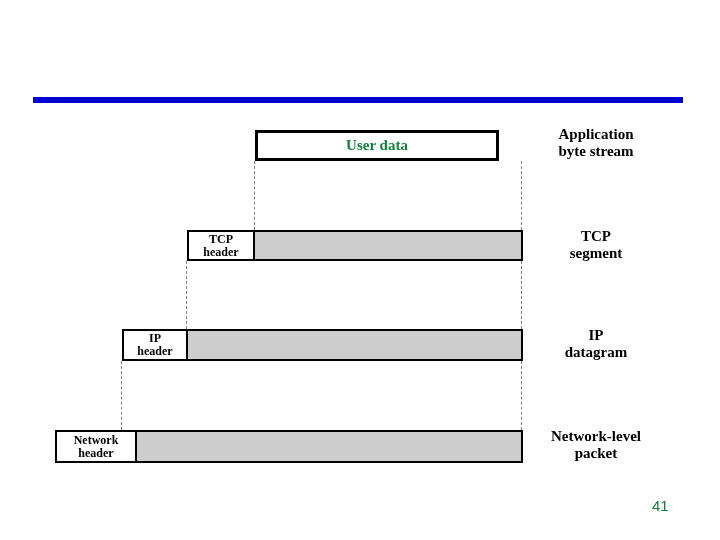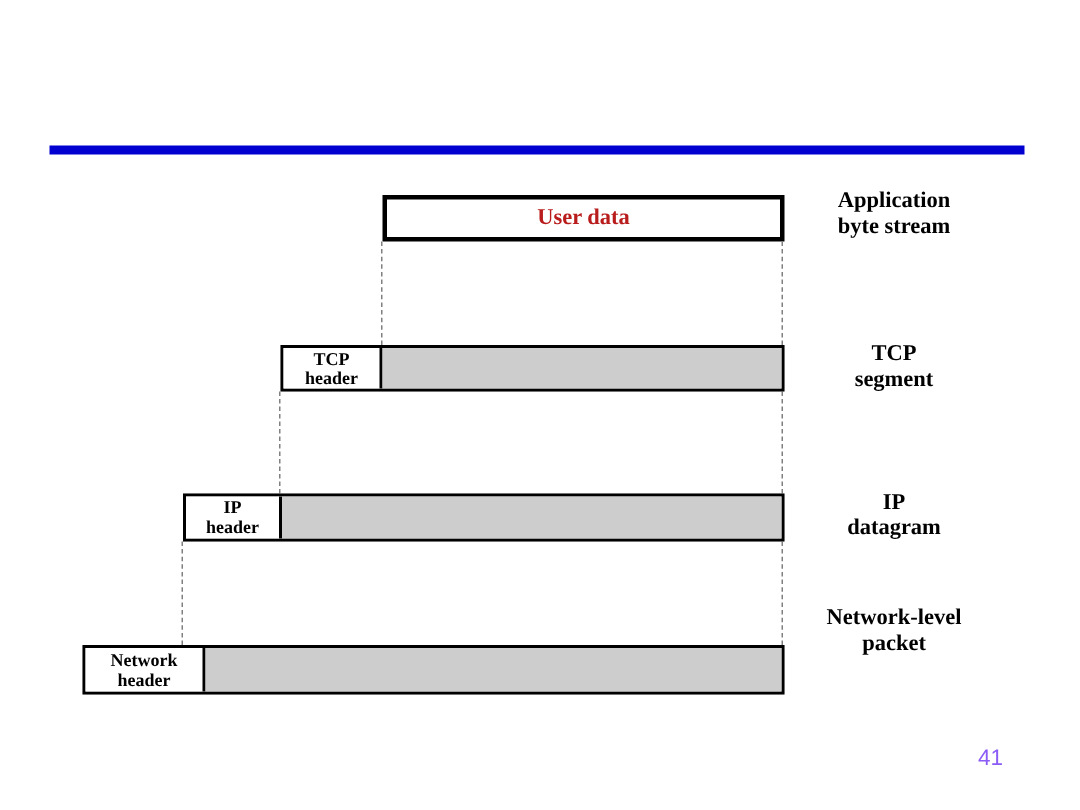--- a/index.html
+++ b/index.html
@@ -33,25 +33,25 @@
     top: 97px;
     width: 650px;
     height: 6px;
     background: var(--accent, #0000d0);
   }
 
   
   .box, .row { box-sizing: border-box; position: absolute; }
 
   .user-data-box {
-    left: 255px; top: 130px; width: 268px; height: 31px;
+    left: 255px; top: 130px; width: 244px; height: 31px;
     border: 3px solid #000000;
     background: #ffffff;
     display: flex; align-items: center; justify-content: center;
-    font-weight: 700; font-size: 15px; color: #b91c1c;
+    font-weight: 700; font-size: 15px; color: #15803d;
   }
 
   .row {
     display: flex;
     border: 2px solid #000000;
     background: var(--fill, #cdcdcd);
   }
   .row-tcp     { left: 187px; top: 230px; width: 336px; height: 31px; }
   .row-ip      { left: 122px; top: 329px; width: 401px; height: 32px; }
   .row-network { left:  55px; top: 430px; width: 468px; height: 33px; }
@@ -74,41 +74,41 @@
   .side-label {
     position: absolute;
     left: 538px;
     width: 116px;
     text-align: center;
     font-weight: 700; font-size: 15px; line-height: 17px; color: #000;
   }
   .side-label.app { top: 126px; }
   .side-label.tcp { top: 228px; }
   .side-label.ip  { top: 327px; }
-  .side-label.net { top: 404px; }
+  .side-label.net { top: 428px; }
 
   
   .dash {
     position: absolute;
     width: 0;
     border-left: 1px dashed #808080;
   }
   .dash.d1 { left: 254px; top: 161px; height: 69px; }
   .dash.d2 { left: 521px; top: 161px; height: 69px; }
   .dash.d3 { left: 186px; top: 261px; height: 68px; }
   .dash.d4 { left: 521px; top: 261px; height: 68px; }
   .dash.d5 { left: 121px; top: 361px; height: 69px; }
   .dash.d6 { left: 521px; top: 361px; height: 69px; }
 
   .page-number {
     position: absolute;
     left: 652px; top: 497px;
     font-family: "Liberation Sans", sans-serif;
     font-size: 15px;
-    color: #8b5cf6;
+    color: #15803d;
   }
 </style>
 </head>
 <body>
 
 <div class="slide">
 
   <div class="title">
   </div>
 

